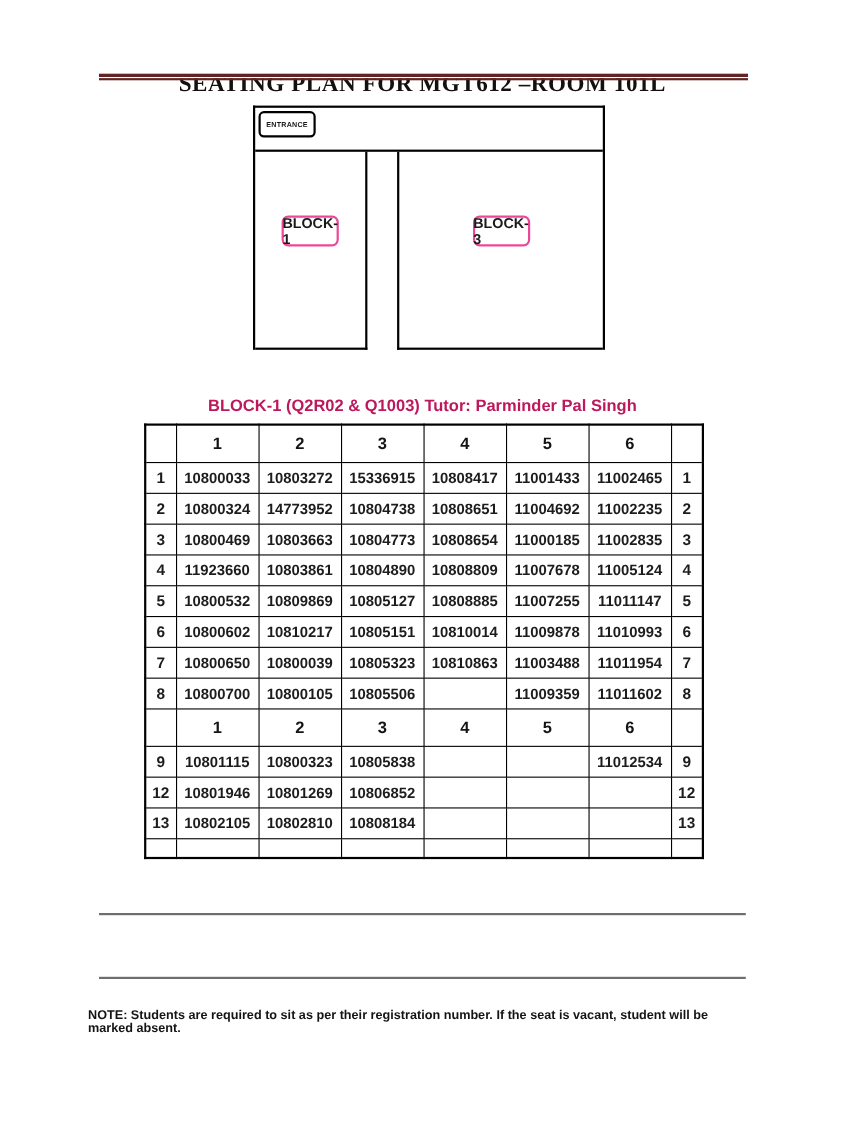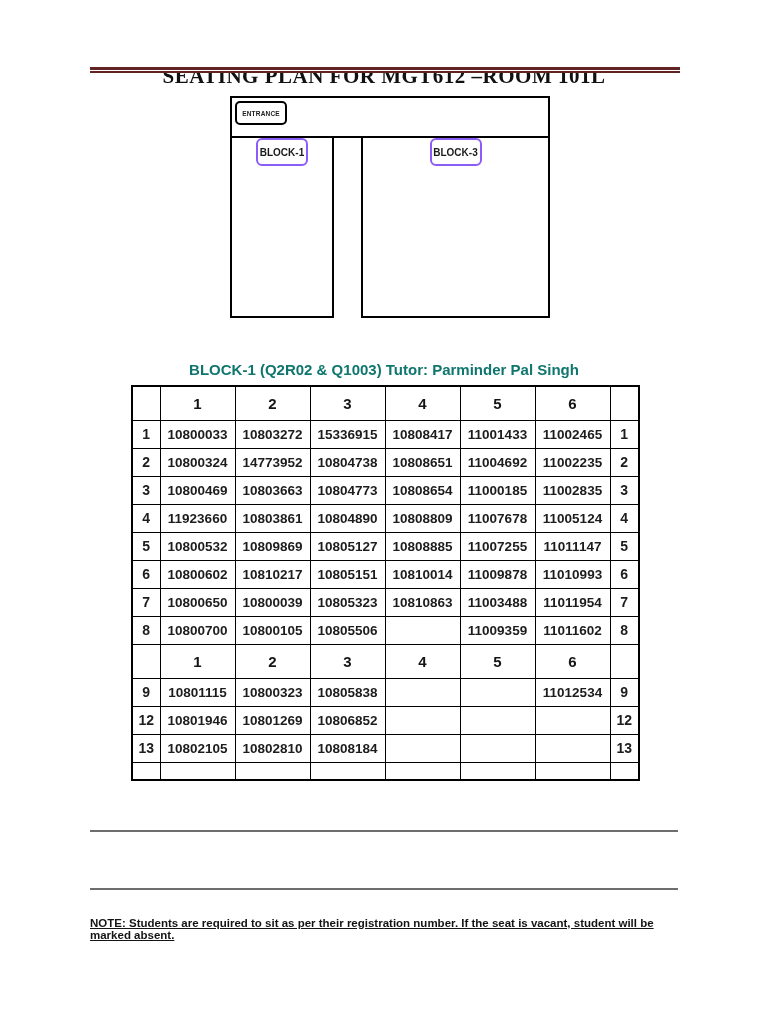--- a/index.html
+++ b/index.html
@@ -41,30 +41,30 @@
     box-sizing:border-box;height:100%;
     border-bottom:2px solid #000;
     display:flex;justify-content:center;
   }
   .col-1{width:102px;border-right:2px solid #000;}
   .aisle-1{width:14px;}
   .col-2{width:94px;border-left:2px solid #000;border-right:2px solid #000;}
   .aisle-2{width:13px;}
   .col-3{flex:1;border-left:2px solid #000;}
   .block-box{
-    width:48px;height:24px;
-    border:2px solid #8b5cf6;border-radius:6px;background:#fff;
+    margin-top:58px;width:48px;height:24px;
+    border:2px solid #ec4899;border-radius:6px;background:#fff;
     display:flex;align-items:center;justify-content:center;
-    font-size:10px;font-weight:700;align-self:flex-start;
+    font-size:13px;font-weight:700;align-self:flex-start;
   }
 
   
   .table-title{
     position:absolute;top:361px;left:0;width:768px;text-align:center;
-    font-size:15px;font-weight:700;color:#0f766e;
+    font-size:15px;font-weight:700;color:#be185d;
   }
   table.seating{
     position:absolute;top:385px;left:131px;
     border-collapse:collapse;table-layout:fixed;
     border:2px solid #000;
   }
   table.seating td,table.seating th{
     border:1.5px solid #000;padding:0;text-align:center;vertical-align:middle;
     font-family:"Liberation Sans",sans-serif;overflow:hidden;white-space:nowrap;
   }
@@ -76,22 +76,22 @@
   tr.seat-row{height:28px;}
   tr.seat-row td{font-size:13.5px;font-weight:600;color:#1c1c1c;}
   tr.seat-row td.row-num{font-size:14px;font-weight:700;}
   tr.empty-row{height:18px;}
 
   
   .divider{position:absolute;left:90px;width:588px;height:2px;}
   .divider.d1{top:830px;}
   .divider.d2{top:888px;}
   .note{
-    position:absolute;top:917px;left:90px;width:600px;
-    font-size:11.5px;font-weight:700;color:#141414;text-decoration:underline;
+    position:absolute;top:917px;left:80px;width:600px;
+    font-size:11.5px;font-weight:700;color:#141414;
   }
 </style>
 </head>
 <body>
 
 <div class="doc-title">SEATING PLAN FOR MGT612 –ROOM 101L</div>
 <div class="title-rule">
   <div class="thick" style="background: rgb(98, 36, 35);"></div>
   <div class="gap"></div>
   <div class="thin" style="background: rgb(98, 36, 35);"></div>

